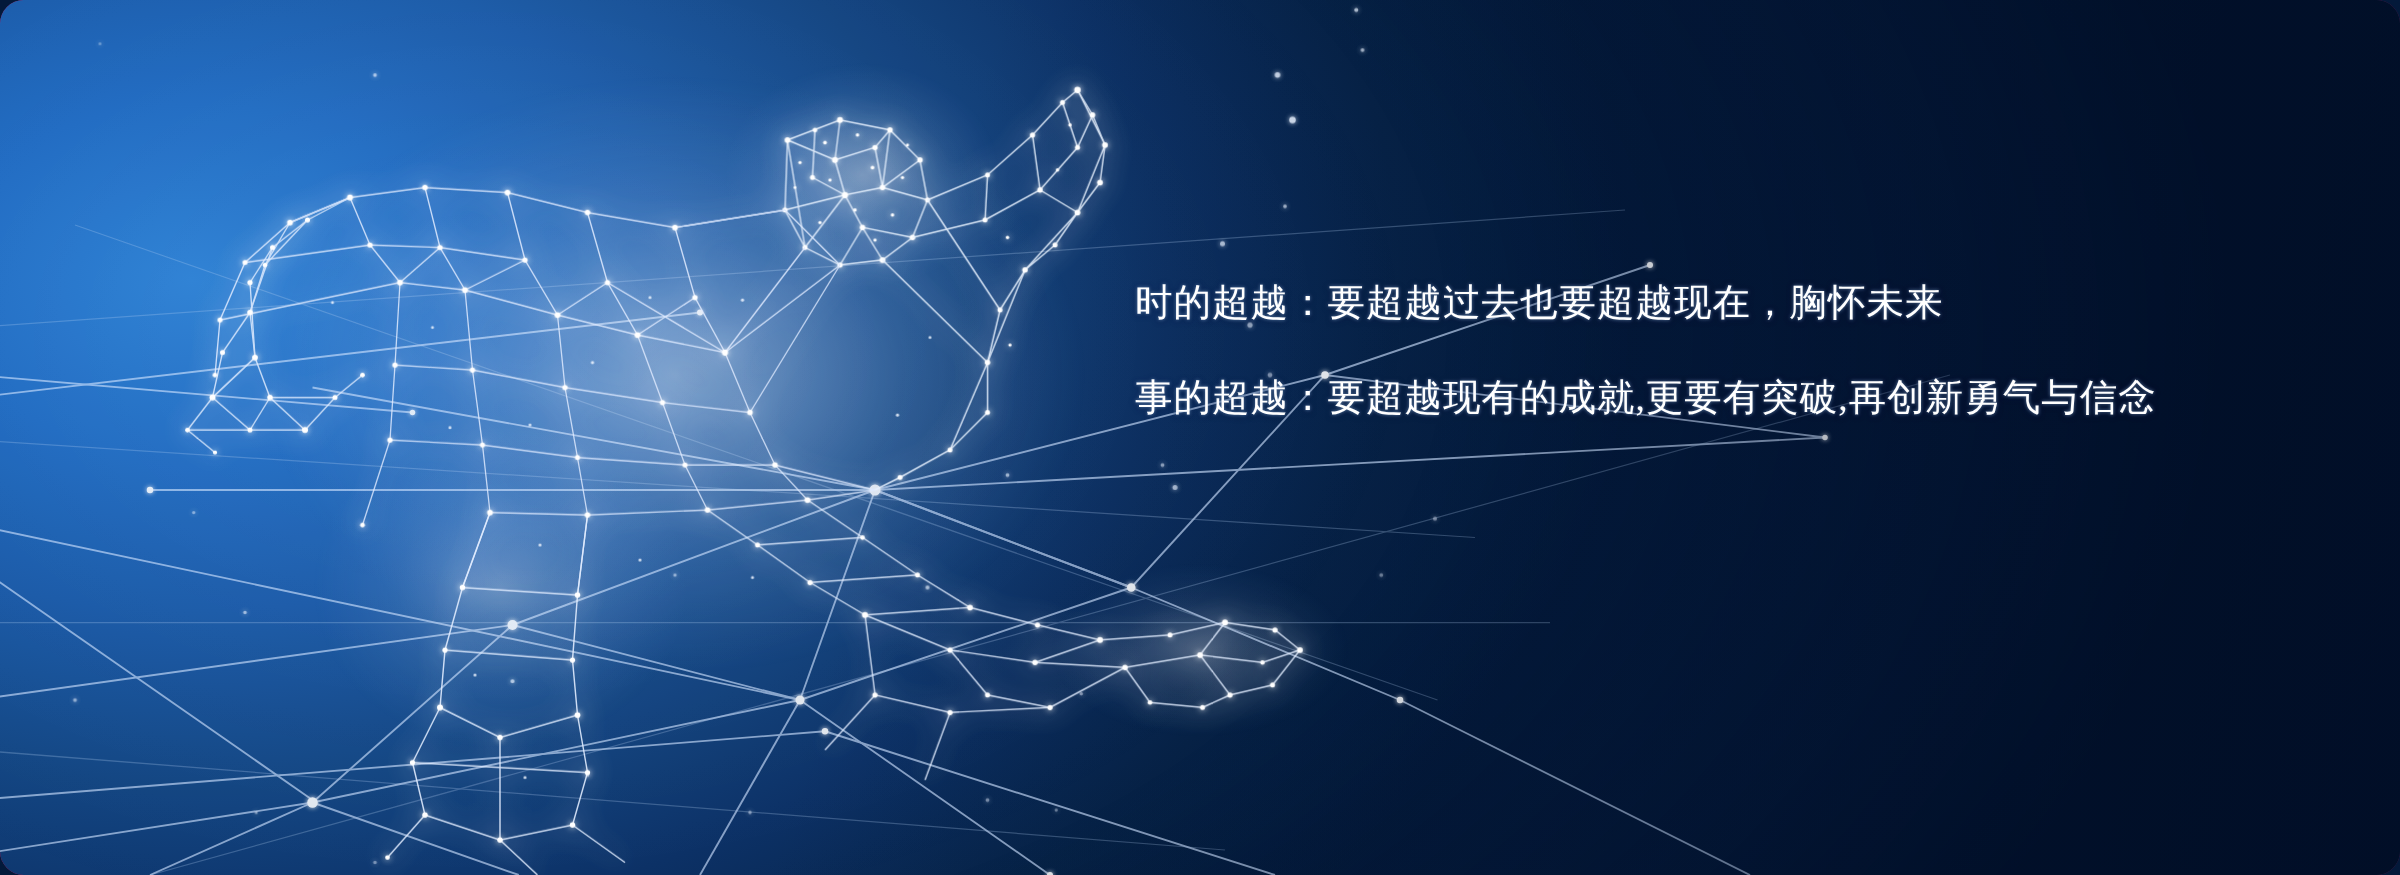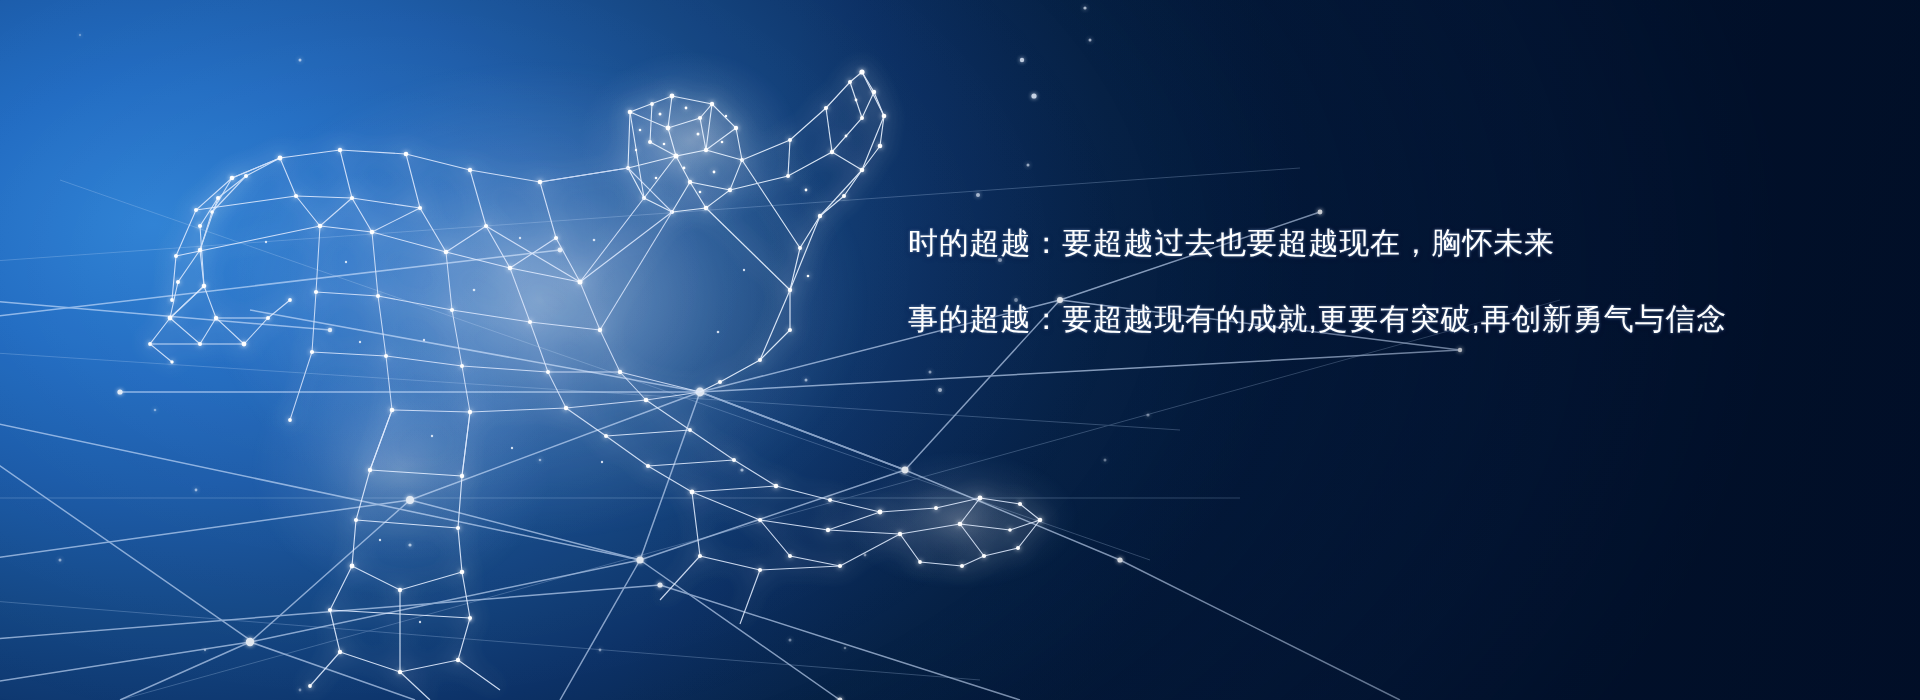--- a/index.html
+++ b/index.html
@@ -8,20 +8,21 @@
     padding: 0;
     background: #03193a;
   }
   #banner {
     position: relative;
     width: 1920px;
     height: 700px;
     overflow: hidden;
     font-family: "Liberation Sans", "DejaVu Sans", sans-serif;
     background: #be185d;
+    border-radius: 19px;
   }
   
   #bg-base {
     position: absolute;
     inset: 0;
     background:
       radial-gradient(ellipse 1150px 780px at 8% 32%,
         #2a7fd4 0%,
         #1f6bc2 18%,
         #1a5aa8 34%,
@@ -77,21 +78,21 @@
     font-size: 30px;
     line-height: 1;
     letter-spacing: 0.8px;
     white-space: nowrap;
     font-weight: 400;
     text-shadow:
       0 0 3px rgba(180,215,255,0.55),
       0 1px 5px rgba(0,20,60,0.75);
   }
   #quote-line-1 { margin: 0 0 46px 0; }
-  #quote-line-2 { margin: 0 0 46px 0; }
+  #quote-line-2 { margin: 0 0 46px 0; font-family: Liberation Serif, serif; }
   #quote-line-3 { margin: 0 0 0 10px; }
 </style>
 </head>
 <body>
 
 <div id="banner">
 
   <div id="bg-base"></div>
   <div id="bg-dark-right"></div>
 

